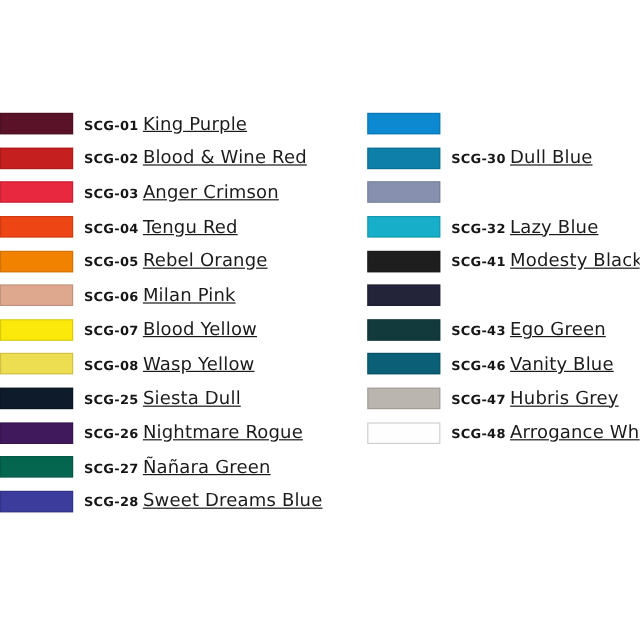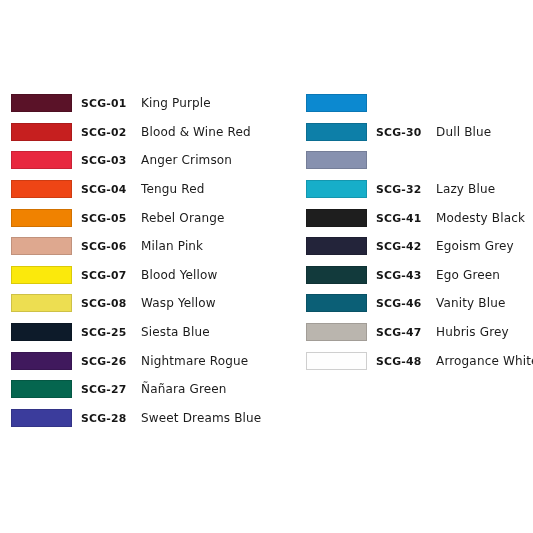--- a/index.html
+++ b/index.html
@@ -27,21 +27,20 @@
     width: 533px;
     display: flex;
     flex-direction: row;
   }
   .column {
     display: flex;
     flex-direction: column;
   }
   .column.left {
     width: 295px;
-    padding-left: 11px;
     box-sizing: border-box;
   }
   .column.right {
     width: 238px;
     padding-left: 11px;
     box-sizing: border-box;
   }
   .swatch-row {
     display: flex;
     flex-direction: row;
@@ -70,24 +69,25 @@
     font-weight: 700;
     font-size: 10.5px;
     letter-spacing: 0.2px;
     color: #161616;
     transform: scaleX(1.03);
     transform-origin: left center;
   }
   .name {
     font-family: "DejaVu Sans", sans-serif;
     font-weight: 400;
-    font-size: 12px;
+    font-size: 15px;
     color: #1b1b1b;
-    margin-left: 16px;
+    margin-left: 5px;
     letter-spacing: 0.15px;
+    text-decoration: underline;
   }
 </style>
 </head>
 <body>
 
 <div id="sheet">
   <div class="columns">
     <div class="column left">
         <div class="swatch-row">
           <div class="chip" title="King Purple" style="background: rgb(90, 18, 40);"></div>
@@ -142,21 +142,21 @@
           <div class="chip" title="Wasp Yellow" style="background: rgb(237, 222, 81);"></div>
           <div class="label">
             <span class="code">SCG-08</span>
             <span class="name">Wasp Yellow</span>
           </div>
         </div>
         <div class="swatch-row">
           <div class="chip" title="Siesta Blue" style="background: rgb(13, 27, 42);"></div>
           <div class="label">
             <span class="code">SCG-25</span>
-            <span class="name">Siesta Blue</span>
+            <span class="name">Siesta Dull</span>
           </div>
         </div>
         <div class="swatch-row">
           <div class="chip" title="Nightmare Violet" style="background: rgb(64, 25, 93);"></div>
           <div class="label">
             <span class="code">SCG-26</span>
             <span class="name">Nightmare Rogue</span>
           </div>
         </div>
         <div class="swatch-row">
@@ -197,24 +197,20 @@
         </div>
         <div class="swatch-row">
           <div class="chip" title="Modesty Black" style="background: rgb(30, 30, 30);"></div>
           <div class="label">
             <span class="code">SCG-41</span>
             <span class="name">Modesty Black</span>
           </div>
         </div>
         <div class="swatch-row">
           <div class="chip" title="Egoism Grey" style="background: rgb(35, 36, 58);"></div>
-          <div class="label">
-            <span class="code">SCG-42</span>
-            <span class="name">Egoism Grey</span>
-          </div>
         </div>
         <div class="swatch-row">
           <div class="chip" title="Ego Green" style="background: rgb(18, 58, 60);"></div>
           <div class="label">
             <span class="code">SCG-43</span>
             <span class="name">Ego Green</span>
           </div>
         </div>
         <div class="swatch-row">
           <div class="chip" title="Vanity Blue" style="background: rgb(11, 95, 118);"></div>

